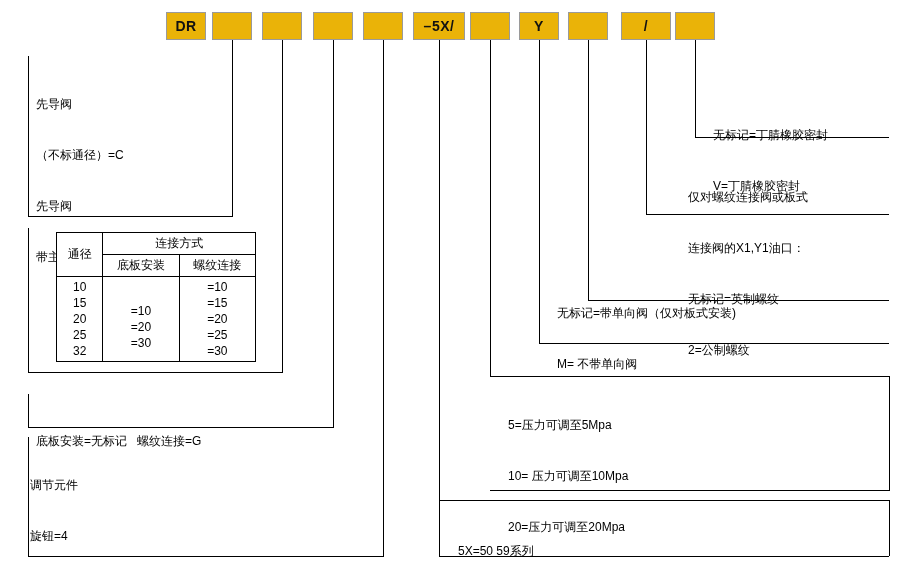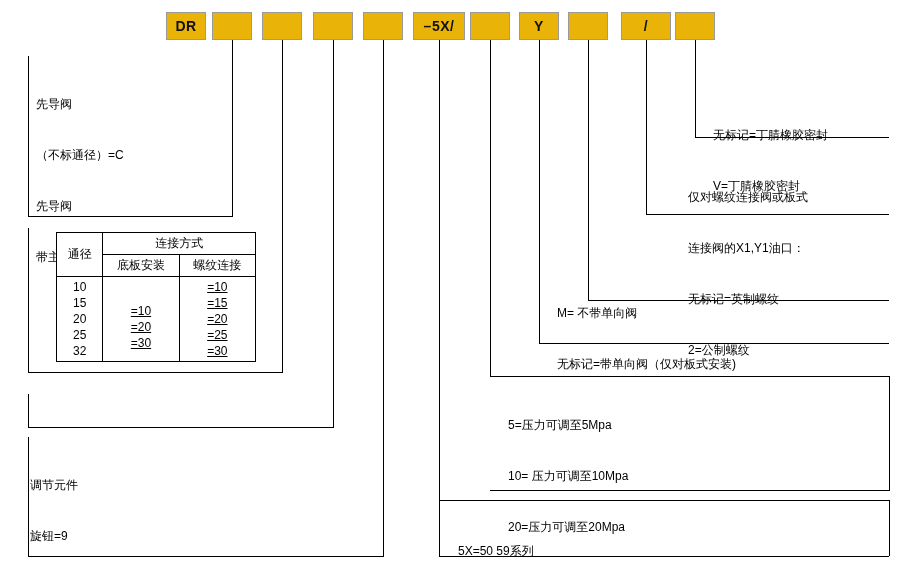--- a/index.html
+++ b/index.html
@@ -64,21 +64,20 @@
     text-align: center;
     vertical-align: middle;
     white-space: pre;
   }
   table.conn td.left-col {
     vertical-align: middle;
   }
   table.conn td.vals {
     text-align: center;
     line-height: 16px;
-    text-decoration: underline;
   }
   table.conn td.dia {
     line-height: 16px;
     text-align: center;
   }
 </style>
 </head>
 <body>
 
 <div id="page">
@@ -163,46 +162,49 @@
 </td>
       <td class="vals">=10
 =15
 =20
 =25
 =30</td>
     </tr>
   </tbody>
     </table>
 
+  <div class="txtblock" style="left:36px;top:399px;">
+    <div>底板安装=无标记   螺纹连接=G</div>
+  </div>
 
   <div class="txtblock" style="left:30px;top:443px;">
     <div>调节元件</div>
-    <div>旋钮=9</div>
+    <div>旋钮=4</div>
     
     
     
   </div>
 
   <div class="txtblock" style="left:458px;top:509px;">
     <div>5X=50 59系列</div>
     
   </div>
 
   <div class="txtblock" style="left:508px;top:383px;">
     <div>5=压力可调至5Mpa</div>
     <div>10= 压力可调至10Mpa</div>
     <div>20=压力可调至20Mpa</div>
     <div>31.5=压力可调至31.5Mpa</div>
     
   </div>
 
 
   <div class="txtblock" style="left:557px;top:271px;">
+    <div>无标记=带单向阀（仅对板式安装)</div>
     <div>M= 不带单向阀</div>
-    <div>无标记=带单向阀（仅对板式安装)</div>
   </div>
 
   <div class="txtblock" style="left:688px;top:155px;">
     <div>仅对螺纹连接阀或板式</div>
     <div>连接阀的X1,Y1油口：</div>
     <div>无标记=英制螺纹</div>
     <div>2=公制螺纹</div>
   </div>
 
   <div class="txtblock" style="left:713px;top:93px;">

